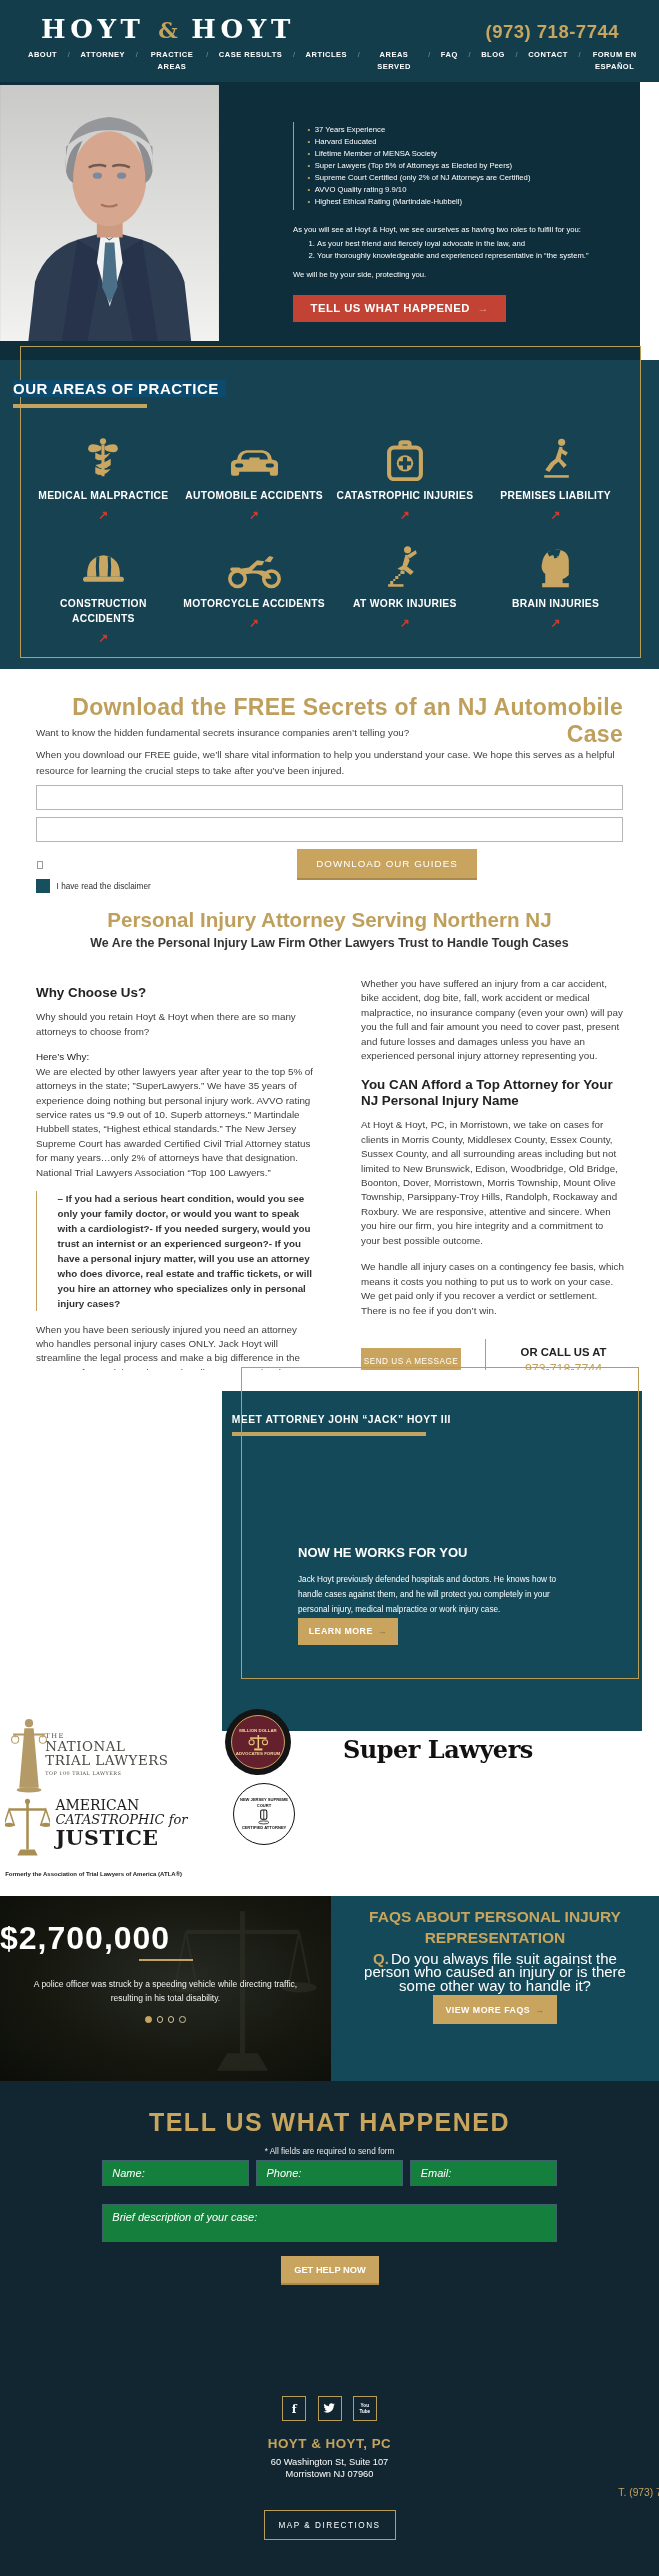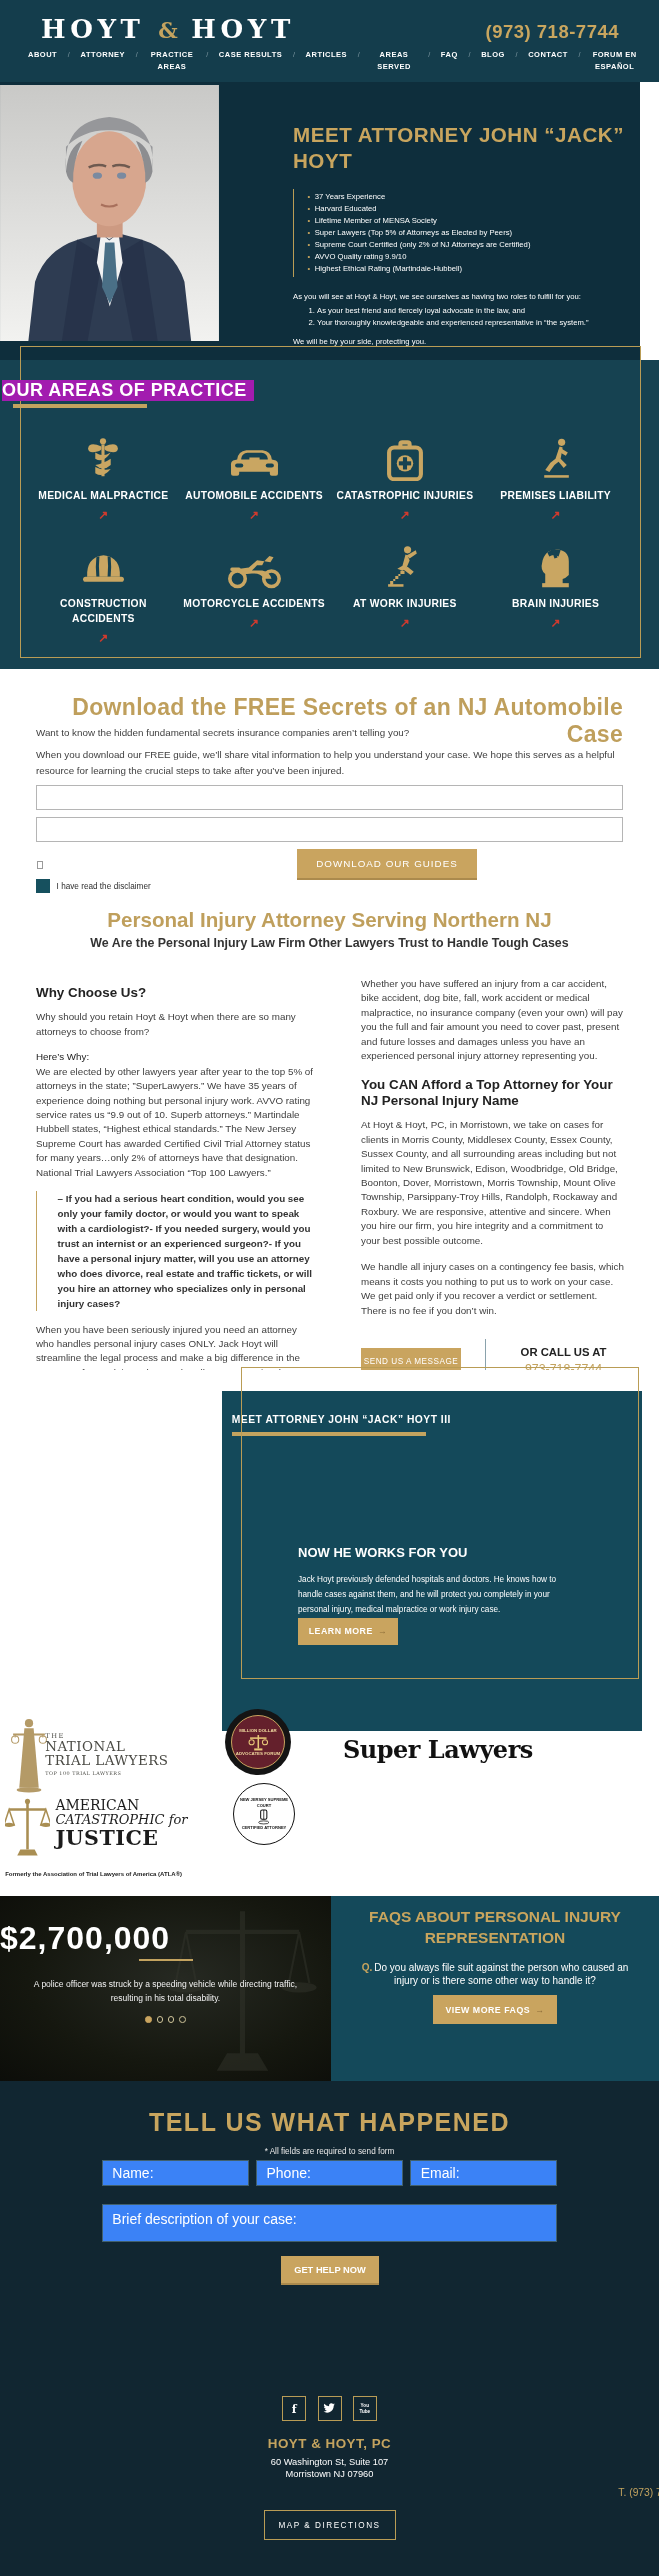--- a/index.html
+++ b/index.html
@@ -35,22 +35,22 @@
   .hero-closing { margin-top:8.2px; font-size:7.7px; }
   .btn-red { display:inline-block; margin-top:15.5px; background:#c24234; color:#fff;
              border:none; font-size:11.3px; font-weight:bold; letter-spacing:0.5px;
              padding:7.7px 17.5px; cursor:pointer; font-family:inherit; }
   .btn-red .arr { color:#d9a087; margin-left:7.2px; }
 
   
   .practice { height:309px; background:#164251; position:relative; }
   .practice-frame { position:absolute; left:19.6px; top:-14.4px; width:621px; height:312px;
                     border:0.5px solid #b99c55; pointer-events:none; }
-  .practice h2 { position:absolute; left:2px; top:19.6px; color:#fff; font-size:18px;
-                 letter-spacing:0.5px; font-weight:bold; background:#a21caf; padding-right:7.2px; z-index:2; }
+  .practice h2 { position:absolute; left:13px; top:19.6px; color:#fff; font-size:15px;
+                 letter-spacing:0.5px; font-weight:bold; background:#0c4a6e; padding-right:7.2px; z-index:2; }
   .practice .bar { position:absolute; left:13px; top:44px; width:134px; height:4.1px; background:#c3a35f; }
   .practice-grid { position:absolute; left:28px; top:76px; width:603px; display:grid;
                    grid-template-columns:repeat(4,1fr); row-gap:21.6px; }
   .pr-item { text-align:center; cursor:pointer; }
   .pr-item .icon { height:45px; display:flex; align-items:flex-end; justify-content:center; }
   .pr-item .label { margin-top:8.2px; color:#fff; font-size:10.3px; font-weight:bold;
                     letter-spacing:0.3px; line-height:1.45; }
   .pr-item .diag { display:block; margin-top:4.1px; color:#cf3a2e; font-size:12px; font-weight:bold; }
 
   
@@ -150,35 +150,35 @@
   .res-bar { position:absolute; top:63px; left:50%; margin-left:-27px; width:54px; height:2.1px; background:#c3a35f; }
   .res-caption { position:absolute; top:81px; left:23px; right:23px; text-align:center;
                  color:#f2f2f2; font-size:8.5px; line-height:14px; }
   .res-dots { position:absolute; top:120px; width:100%; display:flex; justify-content:center; gap:4.6px; }
   .res-dots span { width:6.7px; height:6.7px; border-radius:50%; border:0.8px solid #cfc49a; cursor:pointer; }
   .res-dots span.active { background:#c9a45f; border-color:#c9a45f; }
   .faq { width:328px; background:#14495a; position:relative; }
   .faq-title { position:absolute; top:11.3px; left:31px; right:31px; text-align:center; color:#c8a55e;
                font-size:15.5px; font-weight:bold; line-height:1.35; }
   .faq-q { position:absolute; top:56px; left:26px; right:26px; text-align:center; color:#fff;
-           font-size:10px; line-height:13.4px;margin-top:9px; }
+           font-size:15px; line-height:13.4px; }
   .faq-q .qp { color:#c8a55e; font-weight:bold; margin-right:2.1px; }
   .btn-faq { position:absolute; top:99px; left:50%; transform:translateX(-50%); width:124px; height:29px;
              background:#c9a45f; border:none; color:#fff; font-size:8.8px; font-weight:bold;
              letter-spacing:0.5px; cursor:pointer; font-family:inherit; }
   .btn-faq .arr { color:#8f6f3a; margin-left:5.2px; }
 
   
   .contact { height:289px; background:#112631; position:relative; }
   .ct-title { position:absolute; top:27px; width:100%; text-align:center; color:#c8a55e;
               font-size:25px; font-weight:bold; letter-spacing:1.5px; }
   .ct-note { position:absolute; top:66px; width:100%; text-align:center; color:#e9e9e9; font-size:8.2px; }
   .ct-row { position:absolute; top:79px; left:102px; width:455px; display:flex; gap:7.2px; }
-  .ct-input, .ct-area { background:#3b82f6; border:0.5px solid #41606d; color:#fff; font-size:14px;
-                        font-family:inherit; }
+  .ct-input, .ct-area { background:#15803d; border:0.5px solid #41606d; color:#fff; font-size:11px;
+                        font-family:inherit;font-style:italic; }
   .ct-input { width:147px; height:26px; padding:0 9.3px; }
   .ct-input::placeholder, .ct-area::placeholder { color:#fff; opacity:1; }
   .ct-area { position:absolute; top:123px; left:102px; width:455px; height:38px; padding:6.2px 9.3px; resize:none; }
   .btn-help { position:absolute; top:175px; left:281px; width:98px; height:29px; background:#c9a45f;
               border:none; border-bottom:2.6px solid #ab8a4d; color:#fff; font-size:9.3px; font-weight:bold;
               cursor:pointer; font-family:inherit; }
 
   
   .footer { height:224px; background:#112631; position:relative; text-align:center; }
   .socials { position:absolute; top:26px; width:100%; display:flex; justify-content:center; gap:11.3px; }
@@ -251,21 +251,20 @@
         <path d="M128,168 Q132,120 160,108 Q140,150 142,190 Q132,186 128,168 Z" fill="#8c8d90"></path>
         <path d="M296,168 Q292,120 264,108 Q284,150 282,190 Q292,186 296,168 Z" fill="#8c8d90"></path>
         <path d="M172,160 Q190,152 206,158" stroke="#6e5a50" stroke-width="5" fill="none"></path>
         <path d="M218,158 Q234,152 252,160" stroke="#6e5a50" stroke-width="5" fill="none"></path>
         <ellipse cx="189" cy="176" rx="9" ry="6" fill="#7a8aa0"></ellipse>
         <ellipse cx="236" cy="176" rx="9" ry="6" fill="#7a8aa0"></ellipse>
         <path d="M196,232 Q212,240 228,232" stroke="#a8705c" stroke-width="4" fill="none"></path>
       </svg>
     </div>
     <div class="hero-content">
-      <h1>MEET ATTORNEY JOHN “JACK” HOYT</h1>
       <ul class="hero-bullets">
         <li>37 Years Experience</li>
         <li>Harvard Educated</li>
         <li>Lifetime Member of MENSA Society</li>
         <li>Super Lawyers (Top 5% of Attorneys as Elected by Peers)</li>
         <li>Supreme Court Certified (only 2% of NJ Attorneys are Certified)</li>
         <li>AVVO Quality rating 9.9/10</li>
         <li>Highest Ethical Rating (Martindale-Hubbell)</li>
       </ul>
       <p class="hero-intro">As you will see at Hoyt &amp; Hoyt, we see ourselves as having two roles to fulfill for you:</p>

